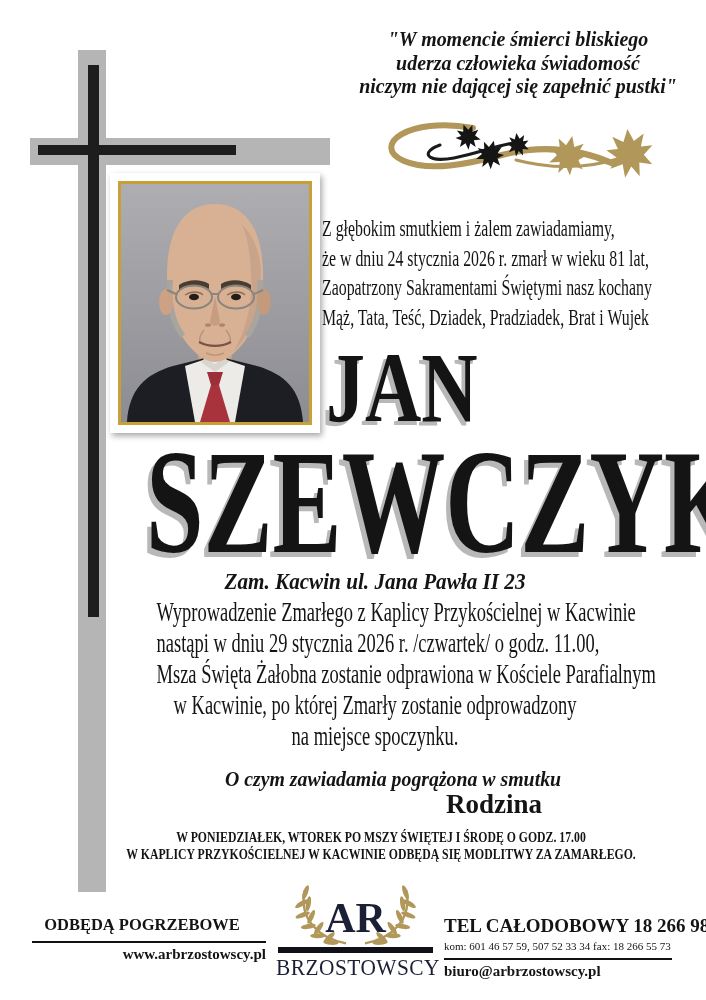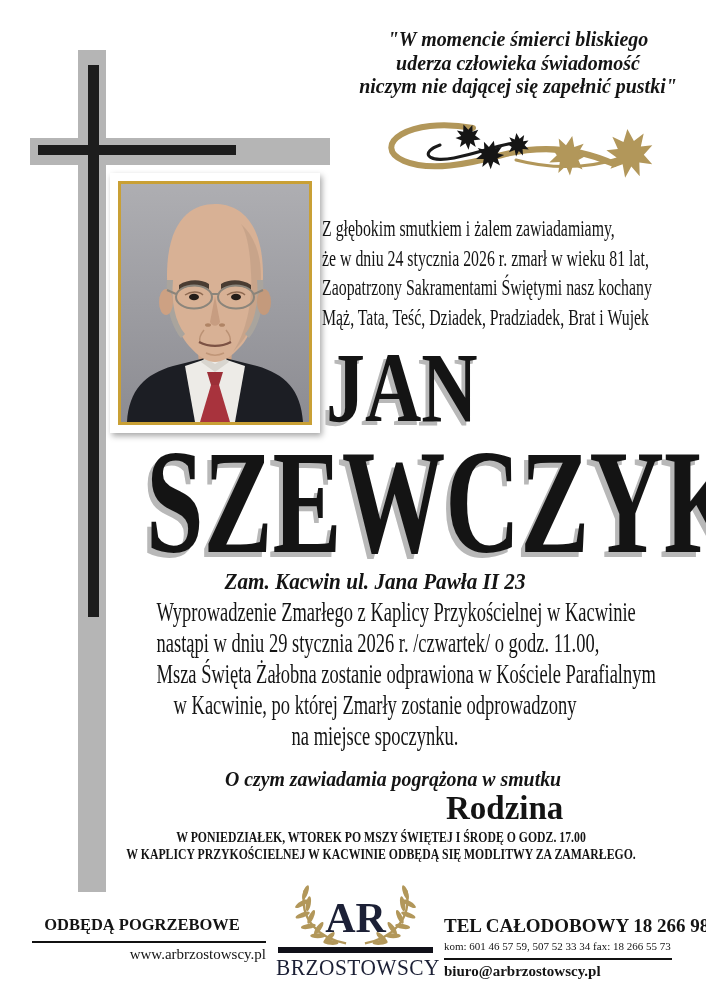--- a/index.html
+++ b/index.html
@@ -64,34 +64,34 @@
     transform:scaleX(.66);transform-origin:center top;white-space:nowrap;
   }
   
   .ozym{
     position:absolute;left:62px;top:766px;width:662px;text-align:center;
     font-weight:bold;font-style:italic;font-size:22px;
     transform:scaleX(.90);transform-origin:center top;
   }
   .rodzina{
     position:absolutely;position:absolute;left:446px;top:790px;
-    font-weight:bold;font-size:33px;line-height:1.1;
+    font-weight:bold;font-size:27px;line-height:1.1;
   }
   
   .prayers{
     position:absolute;left:50px;top:830px;width:662px;text-align:center;
     font-weight:bold;font-size:14px;line-height:16.5px;
     transform:scaleX(.84);transform-origin:center top;white-space:nowrap;
   }
   
   .foot-left{position:absolute;left:18px;top:908px;width:248px;text-align:center;}
   .foot-left .title{font-weight:bold;font-size:16.5px;margin-top:7px;}
   .foot-left .addr{font-size:11.5px;margin-top:2px;white-space:nowrap;}
   .foot-left .rule{border-top:2px solid #111;margin:6px 0 0 14px;}
-  .foot-left .www{font-weight:normal;font-size:15px;text-align:right;margin-top:3px;}
+  .foot-left .www{font-weight:bold;font-size:15px;text-align:right;margin-top:3px;}
   .logo{position:absolute;left:278px;top:883px;width:155px;height:117px;}
   .logo svg.laurel{position:absolute;left:0;top:0;width:155px;height:66px;}
   .logo .initials{
     position:absolute;left:0;top:14px;width:155px;text-align:center;
     font-size:42px;font-weight:bold;color:var(--navy);line-height:1;
   }
   .logo .bar-under{position:absolute;left:0;top:64px;width:155px;height:6px;background:#101018;}
   .logo .brand{
     position:absolute;left:-8px;top:72px;width:171px;text-align:center;
     font-size:23px;color:var(--navy);letter-spacing:.5px;white-space:nowrap;

